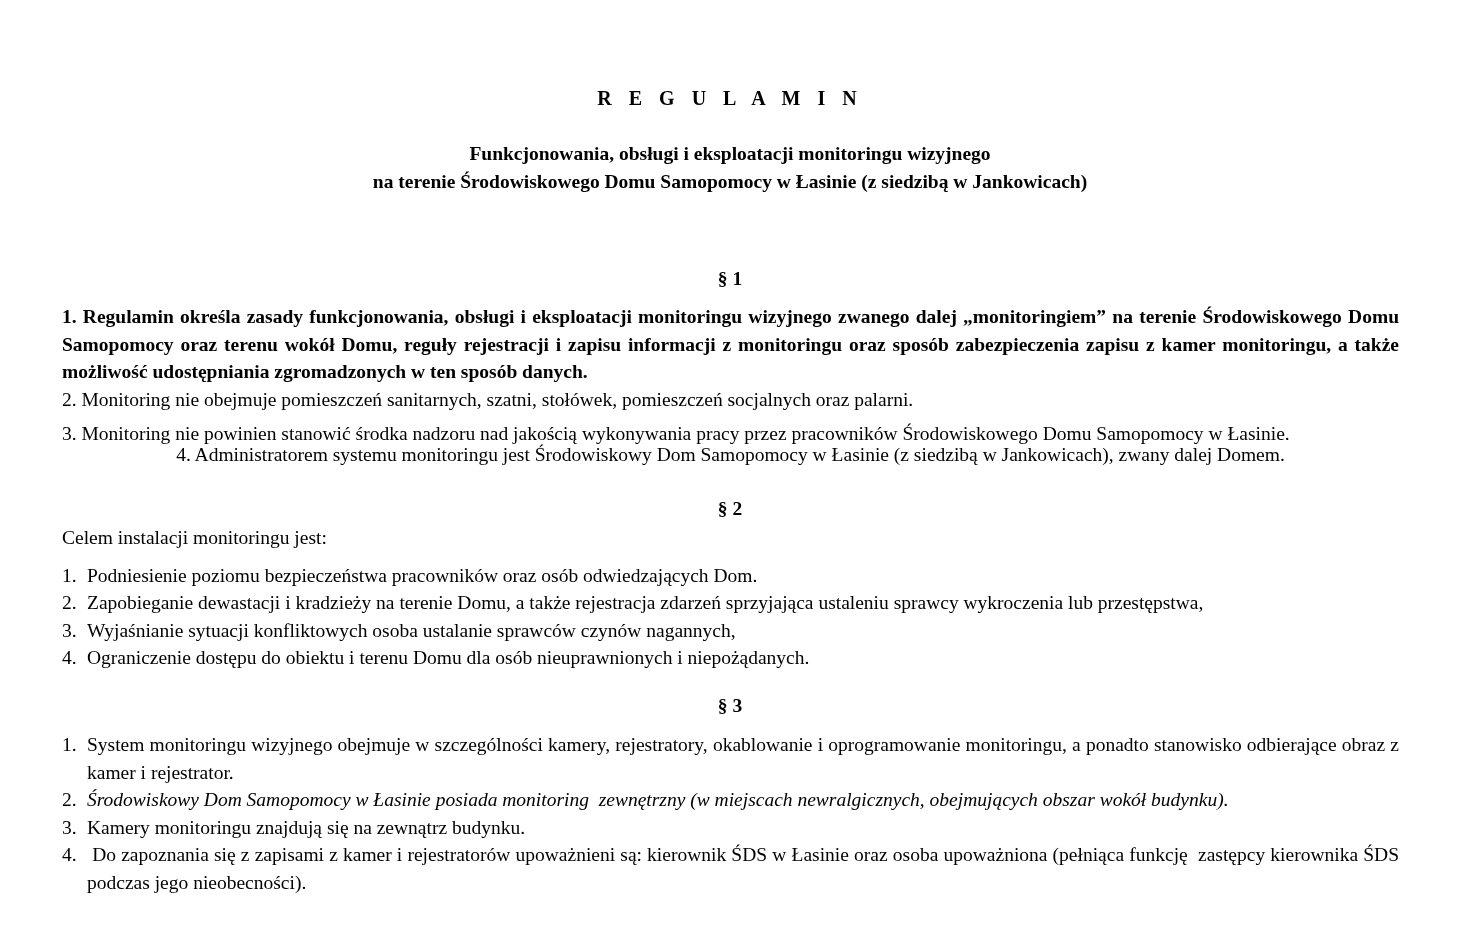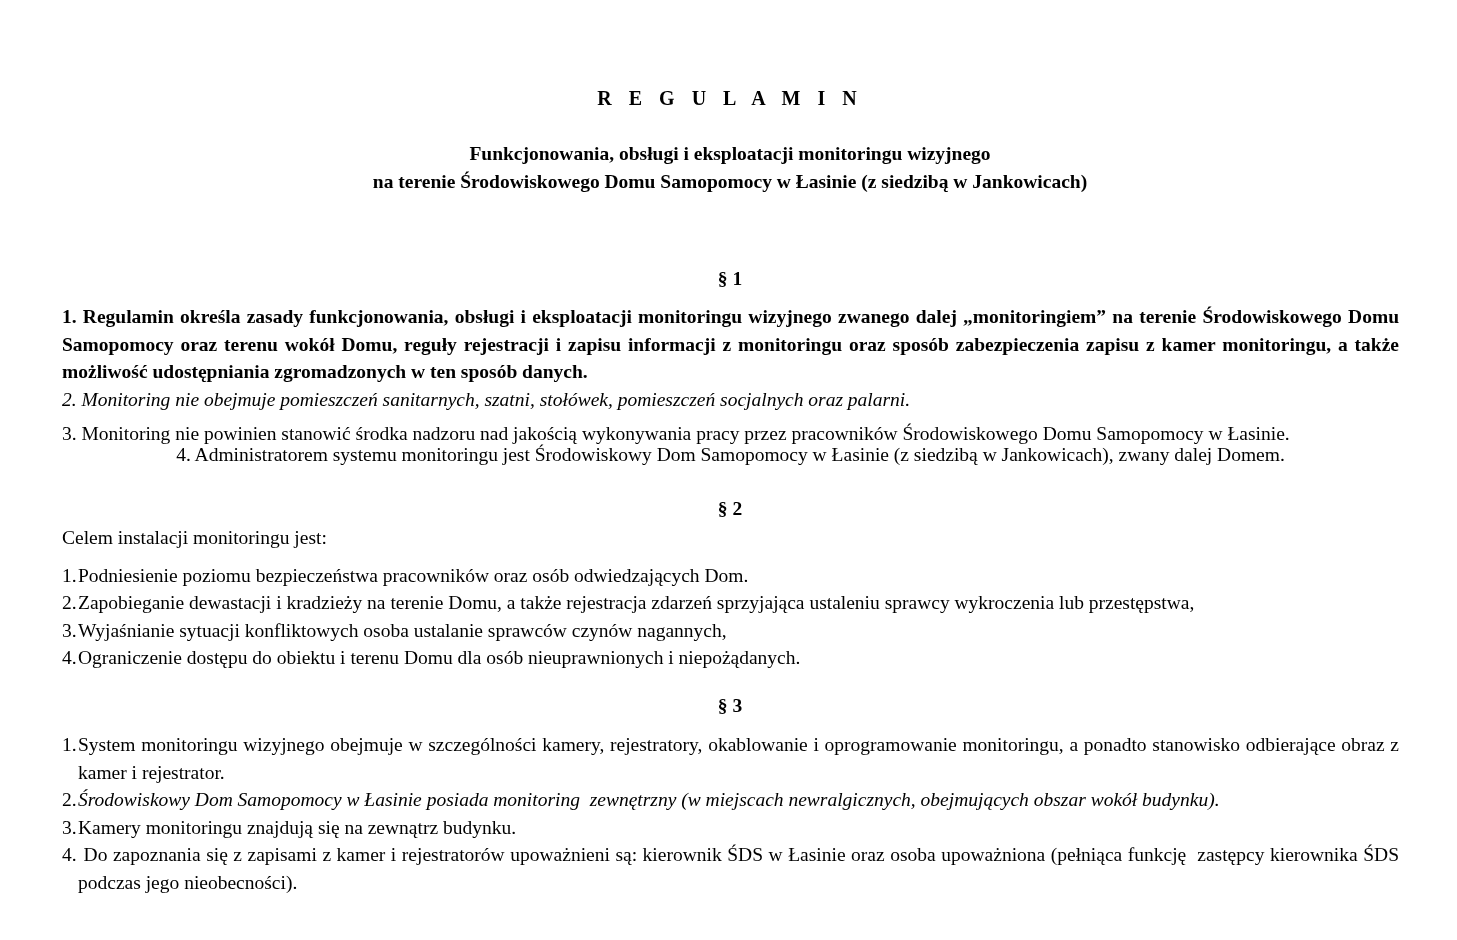--- a/index.html
+++ b/index.html
@@ -10,35 +10,35 @@
   }
   .abs { position: absolute; white-space: nowrap; }
   .center { left: 0; width: 1460px; text-align: center; }
   .bold { font-weight: bold; }
   .title { top: 87px; letter-spacing: 6px; font-size: 20px; }
   .subtitle { font-size: 19.5px; }
   .para { position: absolute; left: 62px; width: 1337px; line-height: 27.5px; }
   .justify { text-align: justify; text-align-last: left; font-weight: bold; }
   .li { position: absolute; left: 62px; width: 1337px; line-height: 27.5px; }
   .li .num { position: absolute; left: 0; top: 0; }
-  .li .txt { display: block; margin-left: 16px; text-align: justify; }
+  .li .txt { display: block; margin-left: 25px; text-align: justify; }
   .li .txt.noj { text-align: left; white-space: nowrap; }
 </style>
 </head>
 <body>
 
 <div>
 
   <div class="abs center bold title">R E G U L A M I N</div>
   <div class="abs center bold subtitle" style="top:143px;">Funkcjonowania, obsługi i eksploatacji monitoringu wizyjnego</div>
   <div class="abs center bold subtitle" style="top:171px;">na terenie Środowiskowego Domu Samopomocy w Łasinie (z siedzibą w Jankowicach)</div>
 
   <div class="abs center bold" style="top:268px;">§ 1</div>
   <div class="para justify" style="top:303px;">1. Regulamin określa zasady funkcjonowania, obsługi i eksploatacji monitoringu wizyjnego zwanego dalej „monitoringiem” na terenie Środowiskowego Domu Samopomocy oraz terenu wokół Domu, reguły rejestracji i zapisu informacji z monitoringu oraz sposób zabezpieczenia zapisu z kamer monitoringu, a także możliwość udostępniania zgromadzonych w ten sposób danych.</div>
-  <div class="para" style="top:386px; white-space:nowrap;font-style:italic;">2. Monitoring nie obejmuje pomieszczeń sanitarnych, szatni, stołówek, pomieszczeń socjalnych oraz palarni.</div>
+  <div class="para" style="top:386px; white-space:nowrap;">2. Monitoring nie obejmuje pomieszczeń sanitarnych, szatni, stołówek, pomieszczeń socjalnych oraz palarni.</div>
   <div class="para" style="top:392px; white-space:nowrap;margin-top:28px;">3. Monitoring nie powinien stanowić środka nadzoru nad jakością wykonywania pracy przez pracowników Środowiskowego Domu Samopomocy w Łasinie.</div>
   <div class="para" style="top:441px; white-space:nowrap;text-align:center;">4. Administratorem systemu monitoringu jest Środowiskowy Dom Samopomocy w Łasinie (z siedzibą w Jankowicach), zwany dalej Domem.</div>
 
   <div class="abs center bold" style="top:498px;">§ 2</div>
   <div class="para" style="top:524px; white-space:nowrap;">Celem instalacji monitoringu jest:</div>
 
   <div class="li" style="top:562px;">
     <span class="num">1.</span>
     <span class="txt noj">Podniesienie poziomu bezpieczeństwa pracowników oraz osób odwiedzających Dom.</span>
   </div>

